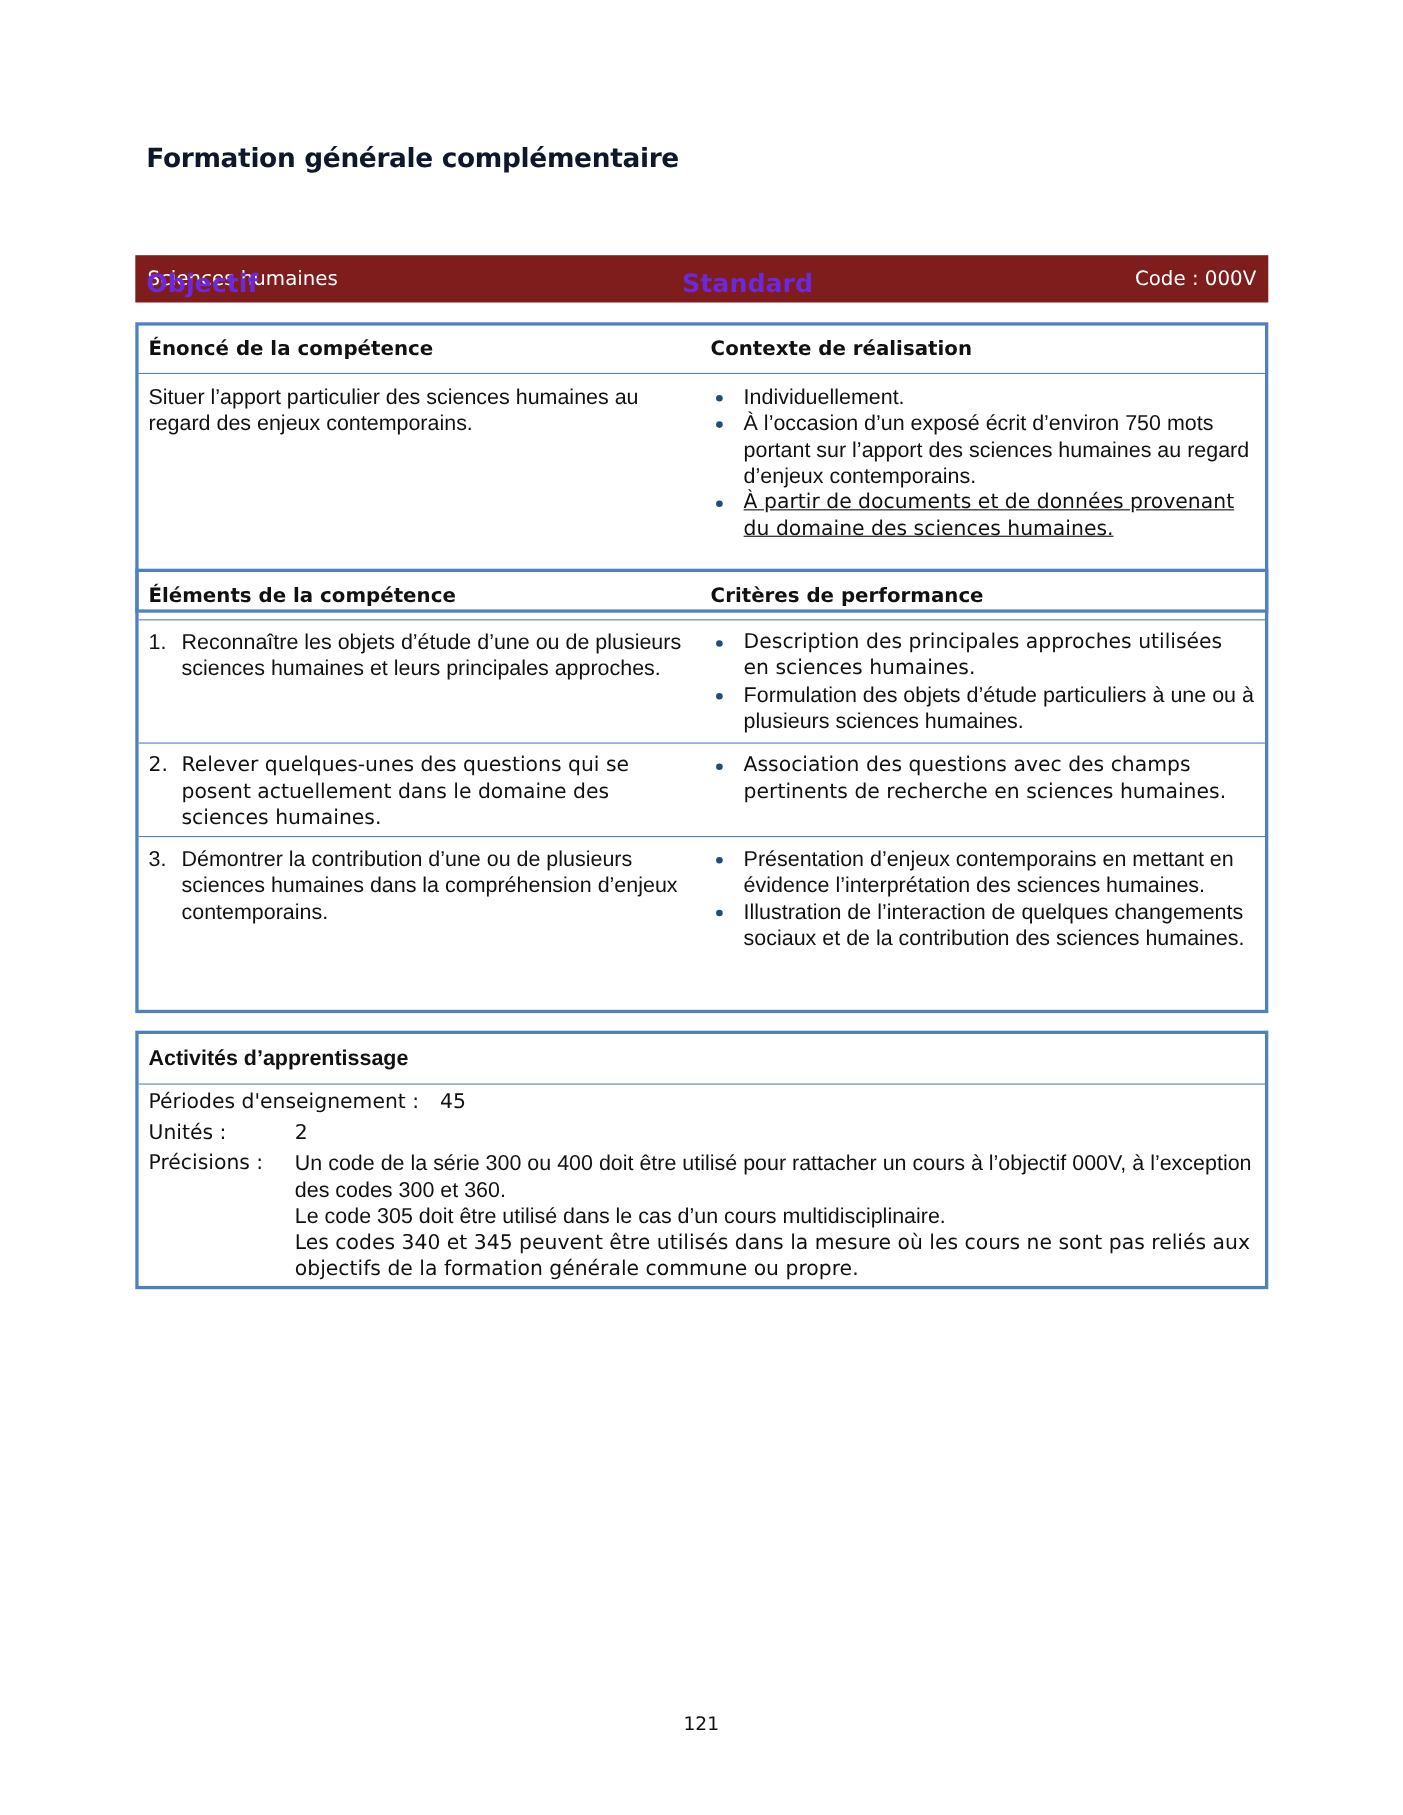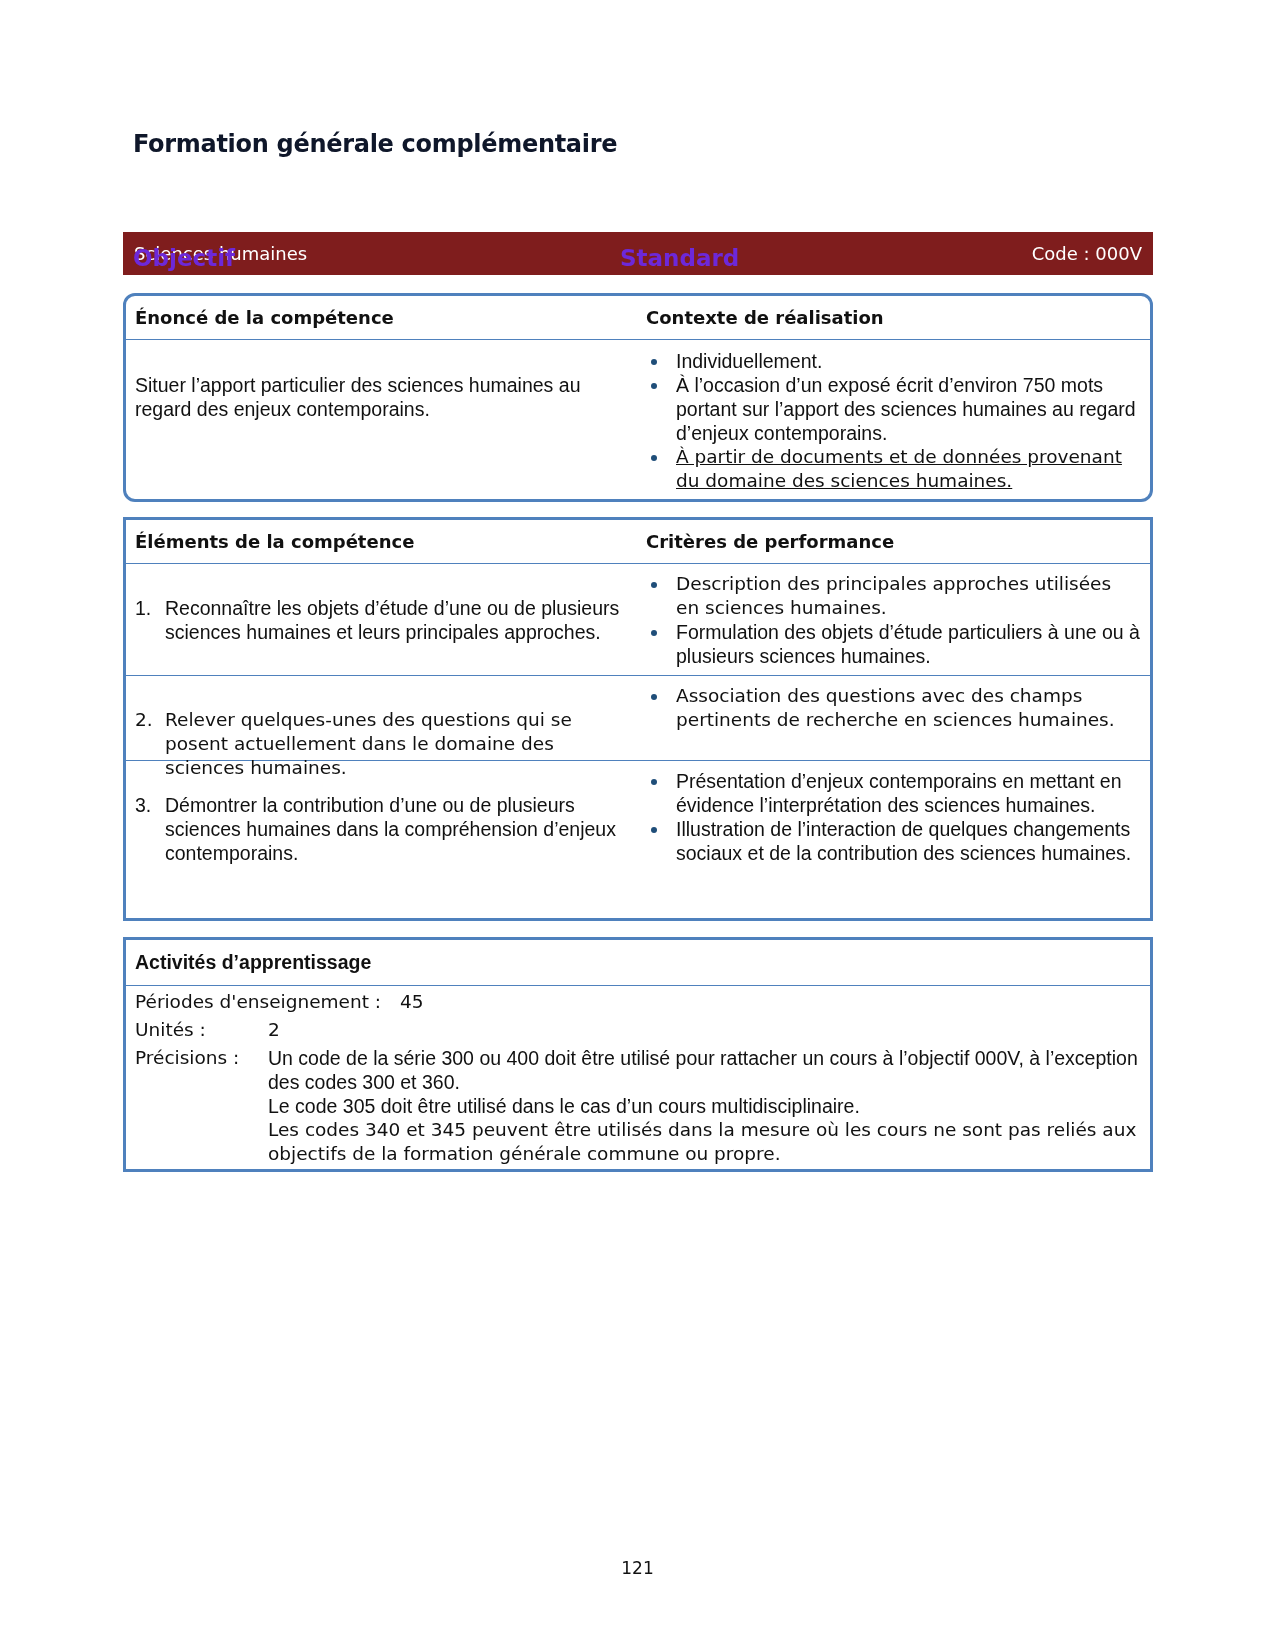--- a/index.html
+++ b/index.html
@@ -8,21 +8,21 @@
   .bar { position: absolute; left: 123px; top: 188px; width: 1030px; height: 43px; background: #7f1d1d; color: #fff; font-size: 18px; display: flex; justify-content: space-between; align-items: center; padding: 0 11px; box-sizing: border-box; margin-top: 44px; }
   .sub-heads { position: absolute; left: 133px; top: 245px; width: 1020px; height: 30px; }
   .sub-head { position: absolute; top: 0; font-size: 23px; font-weight: bold; color: #6d28d9; }
   .box { position: absolute; left: 123px; width: 1030px; border: 3px solid #4f81bd; box-sizing: border-box; }
   .row { display: flex; border-top: 1px solid #4f81bd; }
   .row.head { border-top: none; height: 43px; align-items: center; }
   .cell { box-sizing: border-box; padding: 0 10px 0 9px; }
   .cell.left { width: 513px; }
   .cell.right { width: 511px; padding-left: 7px; }
   .hd { font-weight: bold; font-size: 18px; }
-  .txt { font-family: "Liberation Sans", sans-serif; font-size: 19.5px; line-height: 24px; margin-top: 24px; }
+  .txt { font-family: "Liberation Sans", sans-serif; font-size: 19.5px; line-height: 24px; }
   .txt.dj { font-family: "DejaVu Sans", sans-serif; font-size: 18.5px; }
   ul.bul { list-style: none; margin: 0; padding: 0; }
   ul.bul li { position: relative; padding-left: 30px; }
   ul.bul li::before { content: ""; position: absolute; left: 5px; top: 10px; width: 6px; height: 6px; border-radius: 50%; background: #1f4e79; }
   .num { display: flex; }
   .num .n { width: 30px; flex: none; }
   .acts-body { padding: 4px 9px 8px 9px; font-size: 18.5px; line-height: 24px; }
   .kv { display: flex; margin-bottom: 4px; }
   .kv .k { flex: none; }
   .prec-text p { margin: 0; font-family: "Liberation Sans", sans-serif; font-size: 19.5px; line-height: 24px; }
@@ -37,21 +37,21 @@
 <div class="bar">
   <span>Sciences humaines</span>
   <span>Code : 000V</span>
 </div>
 
 <div class="sub-heads">
   <span class="sub-head" style="left:0">Objectif</span>
   <span class="sub-head" style="left:487px">Standard</span>
 </div>
 
-<div class="box" style="top:293px; height:209px;border-radius:12px;">
+<div class="box" style="top:293px; height:264px;">
   <div class="row head">
     <div class="cell left hd">Énoncé de la compétence</div>
     <div class="cell right hd">Contexte de réalisation</div>
   </div>
   <div class="row" style="padding-top:9px;">
     <div class="cell left txt">Situer l’apport particulier des sciences humaines au regard des enjeux contemporains.</div>
     <div class="cell right">
       <ul class="bul txt">
         <li>Individuellement.</li>
         <li>À l’occasion d’un exposé écrit d’environ 750 mots portant sur l’apport des sciences humaines au regard d’enjeux contemporains.</li>

